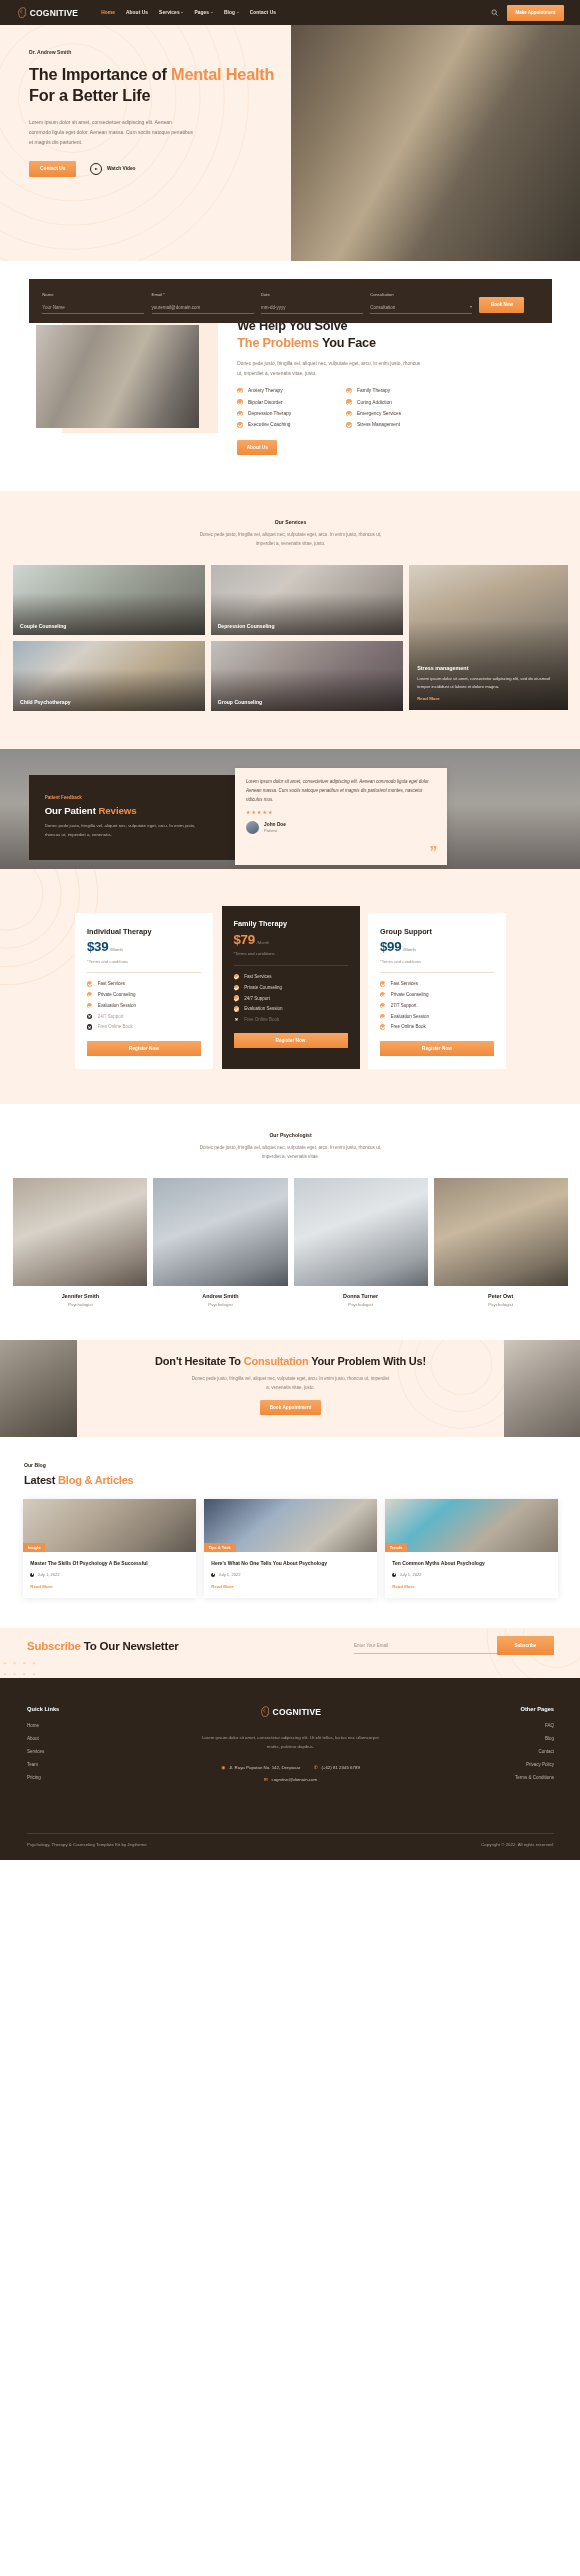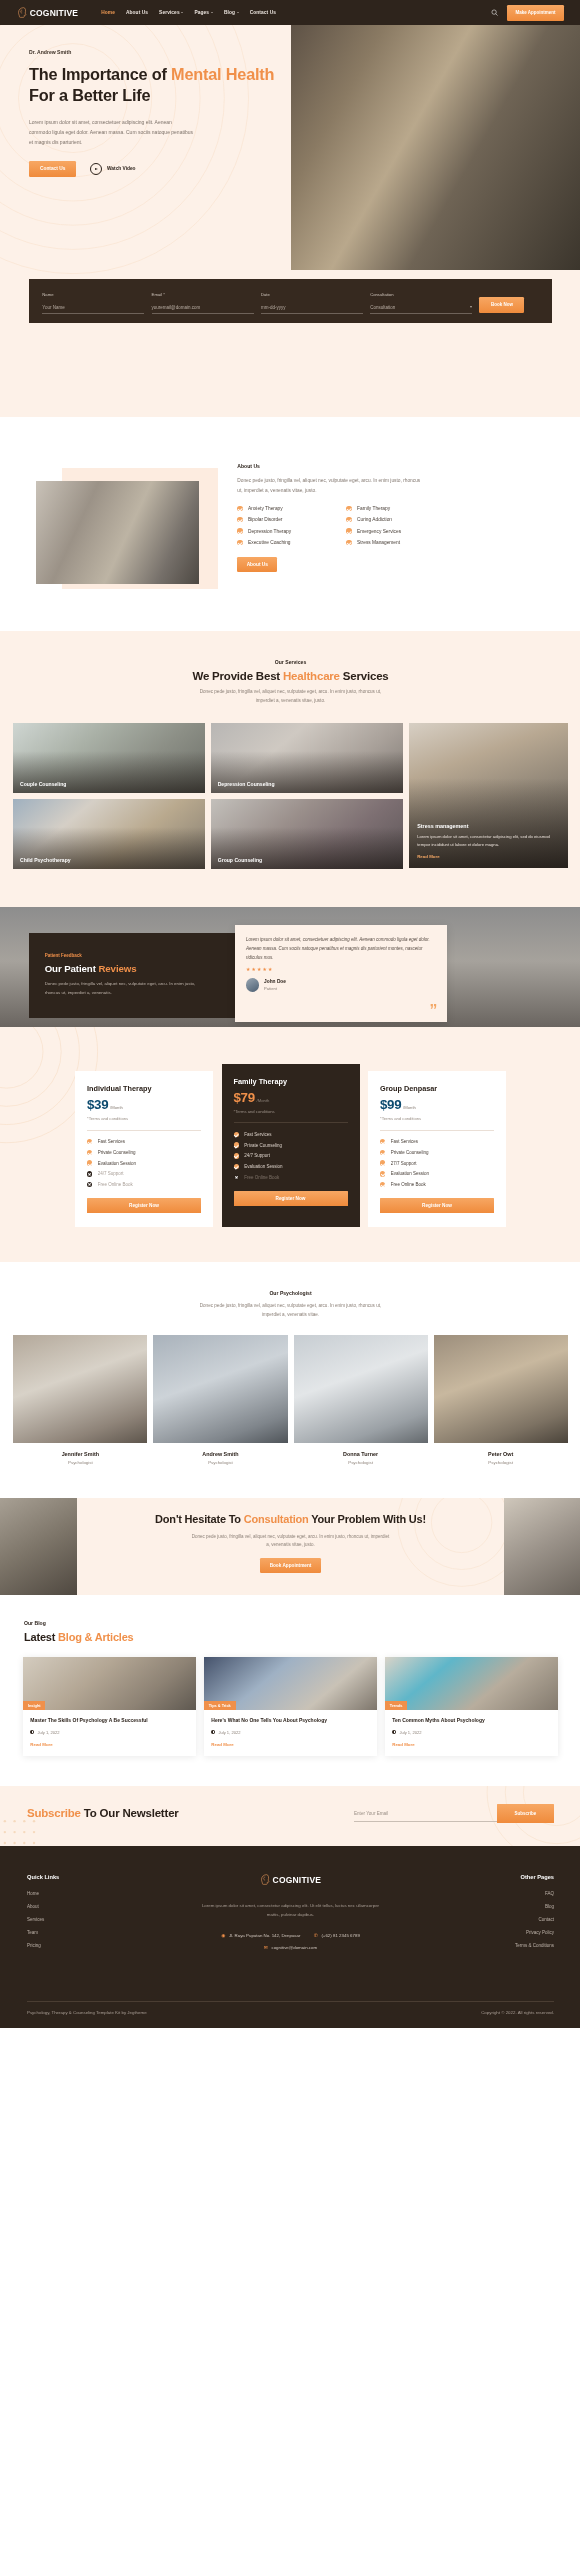--- a/index.html
+++ b/index.html
@@ -30,21 +30,21 @@
   .nav-right { margin-left:auto; display:flex; align-items:center; gap:8.5px; }
   .search-ic { width:7.3px;height:7.3px;cursor:pointer; }
   .btn-appoint {
     background:linear-gradient(180deg,#f7a763,#ef8b3c);
     color:#fff; font-size:4.5px; font-weight:600; border:none;
     padding:0 8.5px; height:15.7px; display:flex;align-items:center;justify-content:center;
     border-radius:1.2px; cursor:pointer; white-space:nowrap;
   }
 
   
-  .hero { background:#fdf1e8; position:relative; height:392px; }
+  .hero { background:#fdf1e8; position:relative; height:236px; }
   .hero-rings { position:absolute; left:-36px; top:-48px; width:339px;height:339px; opacity:.55; pointer-events:none;}
   .hero-inner { position:relative; padding:24px 0 0 29px; width:284px; z-index:3; }
   .hero-eyebrow { font-size:5.1px; font-weight:700; color:#3b2f25; margin-bottom:8.5px; }
   .hero-title { font-size:16.3px; font-weight:700; line-height:1.27; color:#2b211a; letter-spacing:-0.2px;}
   .hero-title .hl { color:#f0904a; }
   .hero-desc { margin-top:12px; font-size:5px; line-height:2; color:#7e736b; width:166px; }
   .hero-cta { display:flex; align-items:center; gap:13.3px; margin-top:13.3px; }
   .btn-contact {
     background:linear-gradient(180deg,#f7a763,#ef8b3c); color:#fff; border:none;
     font-size:4.8px; font-weight:600; padding:0 11px; height:16.3px; border-radius:1.2px;
@@ -216,21 +216,21 @@
     font-size:3.9px; font-weight:600; padding:1.8px 4.8px;
   }
   .blog-body { padding:6.7px 7.3px 8.5px; }
   .blog-title { font-size:5px; font-weight:700; line-height:1.62; color:#2b211a; }
   .blog-meta { display:flex; align-items:center; gap:3px; margin-top:5.4px; font-size:4.1px; color:#8e837a; }
   .clock { width:4.2px;height:4.2px;border-radius:50%;background:#2b211a;position:relative;flex:0 0 auto;}
   .clock:after{content:"";position:absolute;left:1.8px;top:0.9px;width:0.6px;height:1.5px;background:#fff;}
   .blog-read { font-size:4.4px; color:#f0904a; font-weight:600; margin-top:6.7px; display:inline-block; cursor:pointer;}
 
   
-  .news { background:#fdf1e8; padding:20px 0 24px; position:relative; overflow:hidden; }
+  .news { background:#fdf1e8; padding:10px 0 24px; position:relative; overflow:hidden; }
   .news-dots { position:absolute; left:0; top:29px; width:79px;height:67px; opacity:.55;}
   .news-rings { position:absolute; right:-24px; top:-30px; width:133px;height:121px; opacity:.5;}
   .news-row { display:flex; align-items:center; padding:0 27px; position:relative; z-index:2;}
   .news-h { font-size:11.5px; font-weight:700; line-height:1.35; letter-spacing:-0.2px; width:175px;}
   .news-h .hl { color:#f0904a; }
   .news-form { margin-left:auto; display:flex; align-items:center; width:200px; position:relative; }
   .news-input {
     flex:1 1 auto; border:none; border-bottom:0.6px solid #c9beb4; background:transparent;
     font-family:inherit; font-size:4.6px; color:#6d6259; padding:4.8px 0 5.4px; outline:none;
   }
@@ -371,20 +371,21 @@
   </div>
 
   <div class="about">
     <div class="about-row">
       <div class="about-media">
         <div class="about-frame"></div>
         <div class="ph" style="background:linear-gradient(115deg,#c9c2b8 0%,#9b9287 30%,#bdb4a4 55%,#76706a 80%,#4d4842 100%);"></div>
       </div>
       <div class="about-text">
         <div class="sec-eyebrow">About Us</div>
+        <h2 class="about-h"><span>We Help You Solve</span><br><span class="hl">The Problems</span><span> You Face</span></h2>
         <p class="about-p">Donec pede justo, fringilla vel, aliquet nec, vulputate eget, arcu. In enim justo, rhoncus ut, imperdiet a, venenatis vitae, justo.</p>
         <div class="feat-grid">
           <div class="feat">
               <i class="tick"></i>
               <span class="feat-label">Anxiety Therapy</span>
             </div>
           <div class="feat">
               <i class="tick"></i>
               <span class="feat-label">Family Therapy</span>
             </div>
@@ -414,21 +415,20 @@
             </div>
         </div>
         <button class="btn-about">About Us</button>
       </div>
     </div>
   </div>
 
   <div class="services">
     <div class="sec-head">
       <div class="sec-eyebrow">Our Services</div>
-      <h2 class="sec-h"><span>We Provide Best </span><span class="hl">Healthcare</span><span> Services</span></h2>
       <p class="sec-sub">Donec pede justo, fringilla vel, aliquet nec, vulputate eget, arcu. In enim justo, rhoncus ut, imperdiet a, venenatis vitae, justo.</p>
     </div>
     <div class="svc-wrap">
       <div class="svc-left">
         <div class="svc-card">
           <div class="ph" style="background:linear-gradient(140deg,#cfd6d2 0%,#a9b0a6 35%,#8c8f86 65%,#6d6f68 100%);"></div>
           <div class="svc-shade"></div>
           <div class="svc-title">Couple Counseling</div>
         </div>
         <div class="svc-card">
@@ -555,21 +555,21 @@
             </div>
           <div class="pr-feat off">
               <i class="dot-x"></i>
               <span>Free Online Book</span>
             </div>
         </div>
         <button class="btn-reg">Register Now</button>
       </div>
 
       <div class="pr-card">
-        <div class="pr-name">Group Denpasar</div>
+        <div class="pr-name">Group Support</div>
         <div class="pr-price">
           <span class="pr-amount">$99</span>
           <span class="pr-per">/Month</span>
         </div>
         <div class="pr-terms">*Terms and conditions</div>
         <div class="pr-div"></div>
         <div class="pr-feats">
           <div class="pr-feat">
               <i class="tick"></i>
               <span>Fast Services</span>

